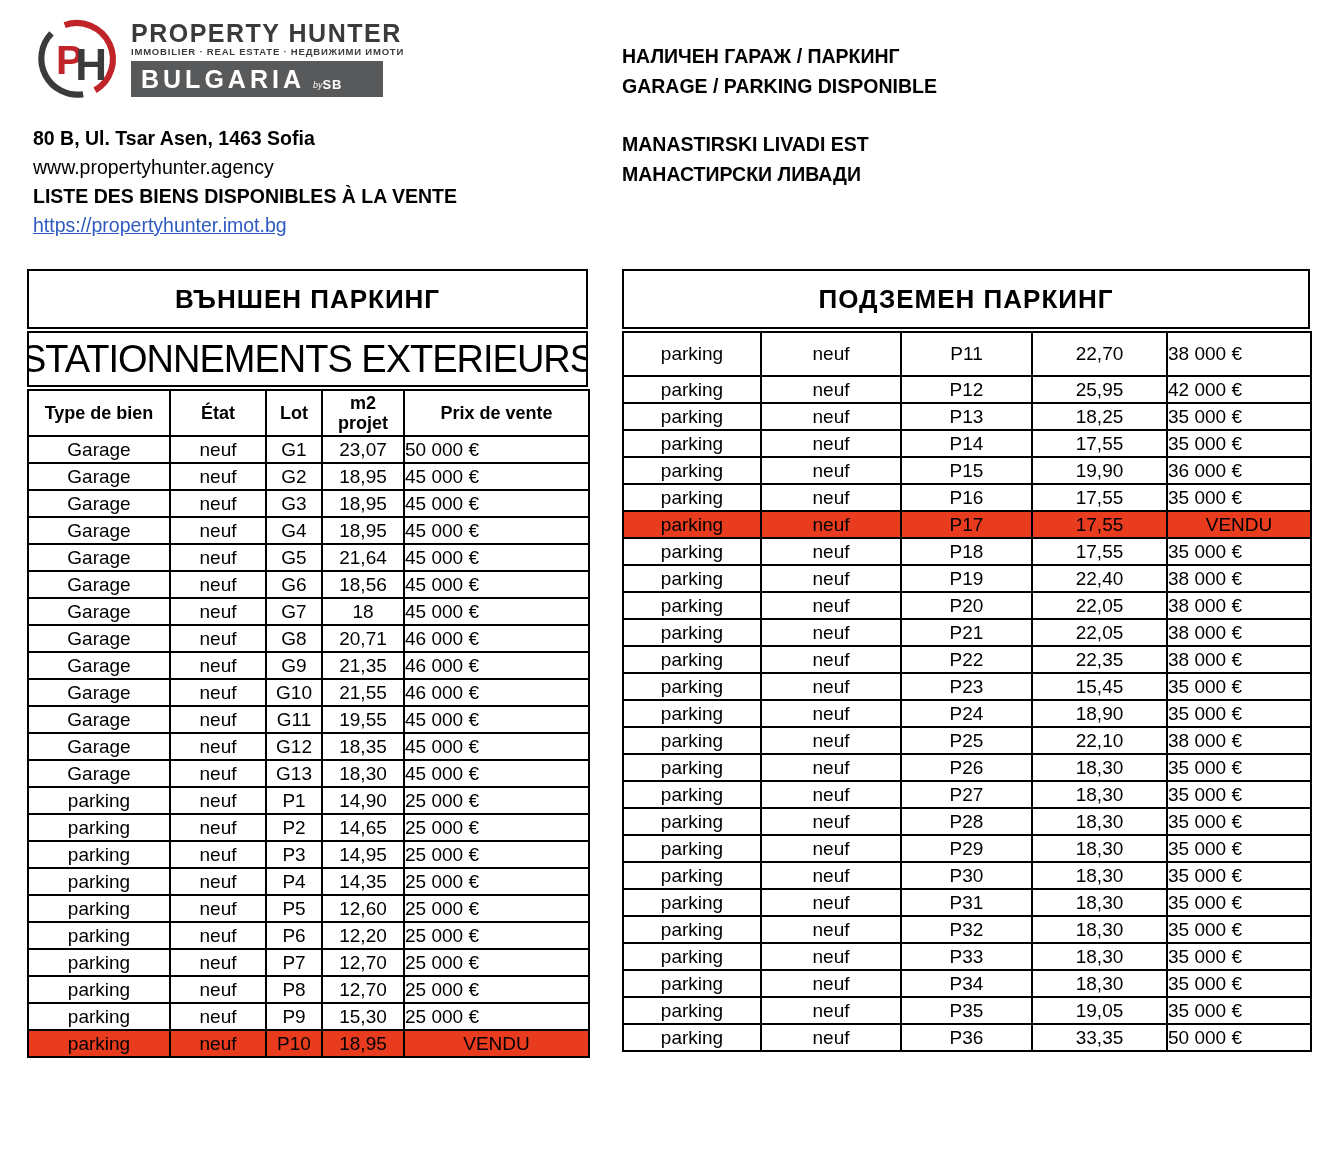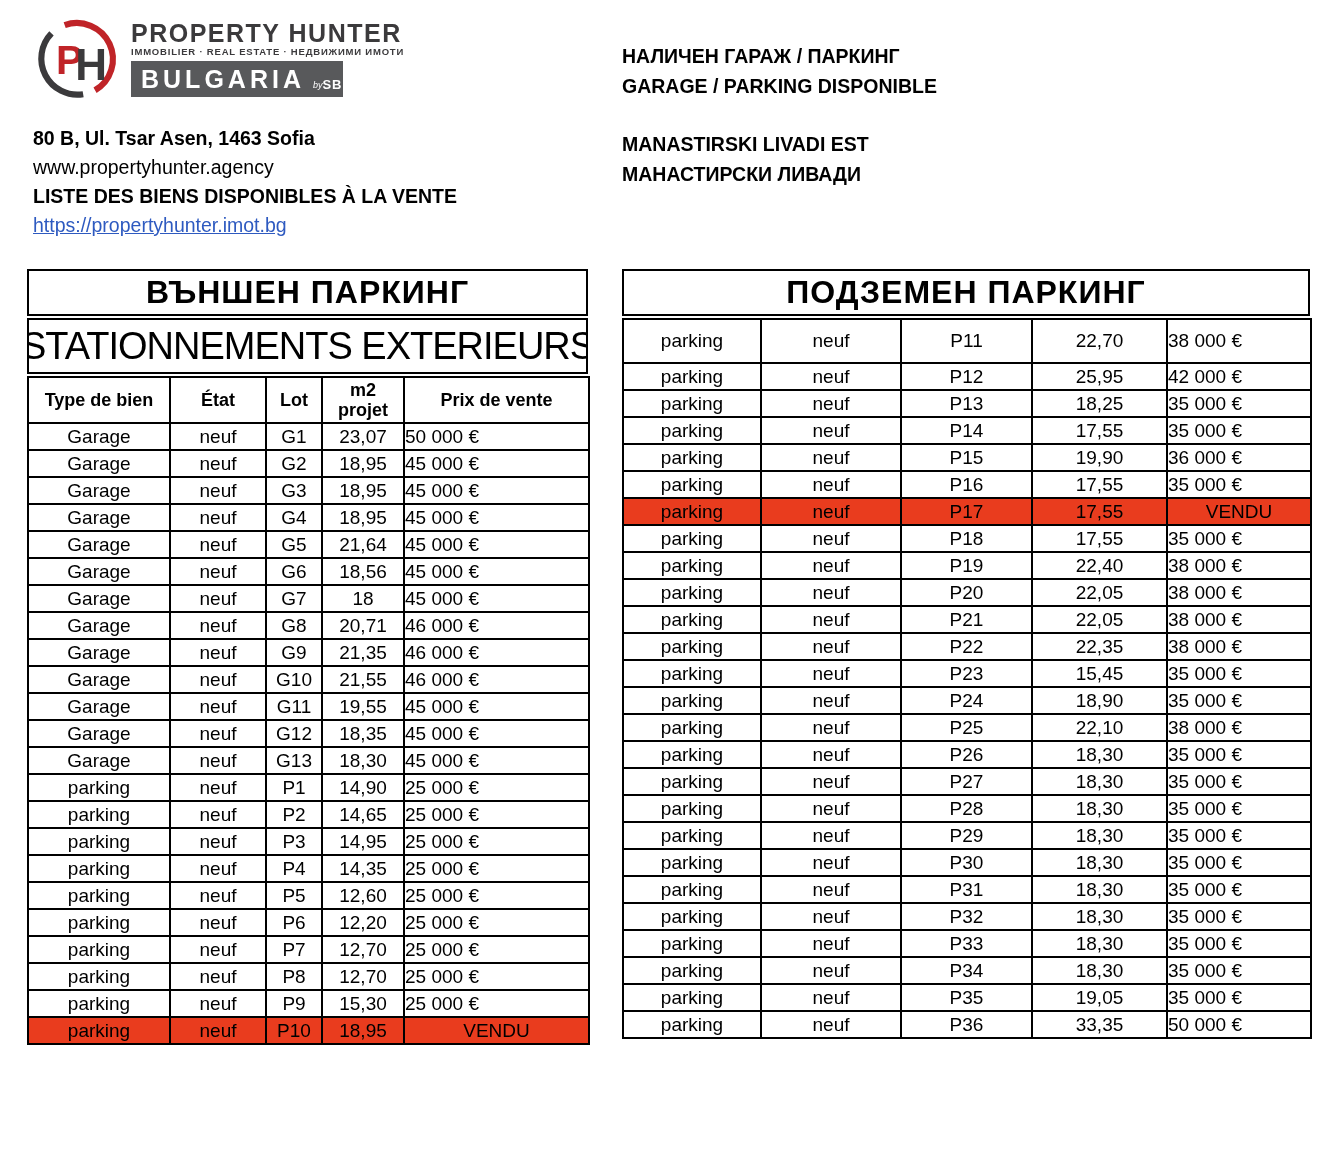--- a/index.html
+++ b/index.html
@@ -21,21 +21,21 @@
   .ph-arc-red   { fill: none; stroke: var(--logo-red); stroke-width: 7; }
   .ph-arc-black { fill: none; stroke: var(--logo-dark); stroke-width: 7; }
   .ph-letter-p { font-weight: bold; font-size: 46px; fill: var(--logo-red); }
   .ph-letter-h { font-weight: bold; font-size: 50px; fill: var(--logo-dark); }
 
   .brand-text { padding-top: 6px; }
   .brand-name { font-size: 25px; font-weight: bold; letter-spacing: 1.5px; color: var(--logo-dark); line-height: 25px; }
   .brand-tagline { font-size: 9.5px; font-weight: bold; letter-spacing: 0.8px; color: var(--logo-dark); line-height: 12px; }
   .brand-country-box {
     margin-top: 3px; background: var(--box-bg); color: #fff;
-    width: 212px; height: 36px; display: flex; align-items: center; padding: 0 10px;
+    width: 252px; height: 36px; display: flex; align-items: center; padding: 0 10px;
   }
   .brand-country { font-size: 25px; font-weight: bold; letter-spacing: 4px; }
   .brand-by { font-size: 9px; font-style: italic; margin-left: 8px; align-self: flex-end; padding-bottom: 7px; }
   .brand-by-brand { font-size: 13px; font-weight: bold; align-self: flex-end; padding-bottom: 5px; letter-spacing: 1px; }
 
   .addr-block { margin-top: 21px; }
   .addr-line { font-size: 19.5px; line-height: 29px; }
   .b { font-weight: bold; }
   a.link { color: var(--link); text-decoration: underline; font-size: 19.5px; line-height: 29px; }
 
@@ -45,21 +45,21 @@
   
   .tables { display: flex; gap: 34px; margin-top: 29px; align-items: flex-start; }
   .twrap-left  { width: 561px; flex: 0 0 561px; }
   .twrap-right { width: 688px; flex: 0 0 688px; }
 
   .title-box {
     border: 2px solid #000; margin-bottom: 2px;
     display: flex; align-items: center; justify-content: center;
     text-align: center; white-space: nowrap; overflow: hidden;
   }
-  .title-bg { height: 47px; font-size: 32px; font-weight: bold; letter-spacing: 1px; }
+  .title-bg { height: 60px; font-size: 26px; font-weight: bold; letter-spacing: 1px; }
   .title-fr { height: 56px; font-size: 38px; font-weight: 400; letter-spacing: -1px; }
 
   table { border-collapse: collapse; table-layout: fixed; width: 100%; }
   th, td {
     border: 2px solid #000; text-align: center; vertical-align: middle;
     white-space: nowrap; overflow: hidden; background: #fff;
   }
   th { height: 46px; font-size: 18px; font-weight: bold; line-height: 20px; border-radius: 17px; }
   td { height: 27px; font-size: 19px; font-weight: 400; }
   td.col-prix { text-align: left; padding-right: 13px; }

